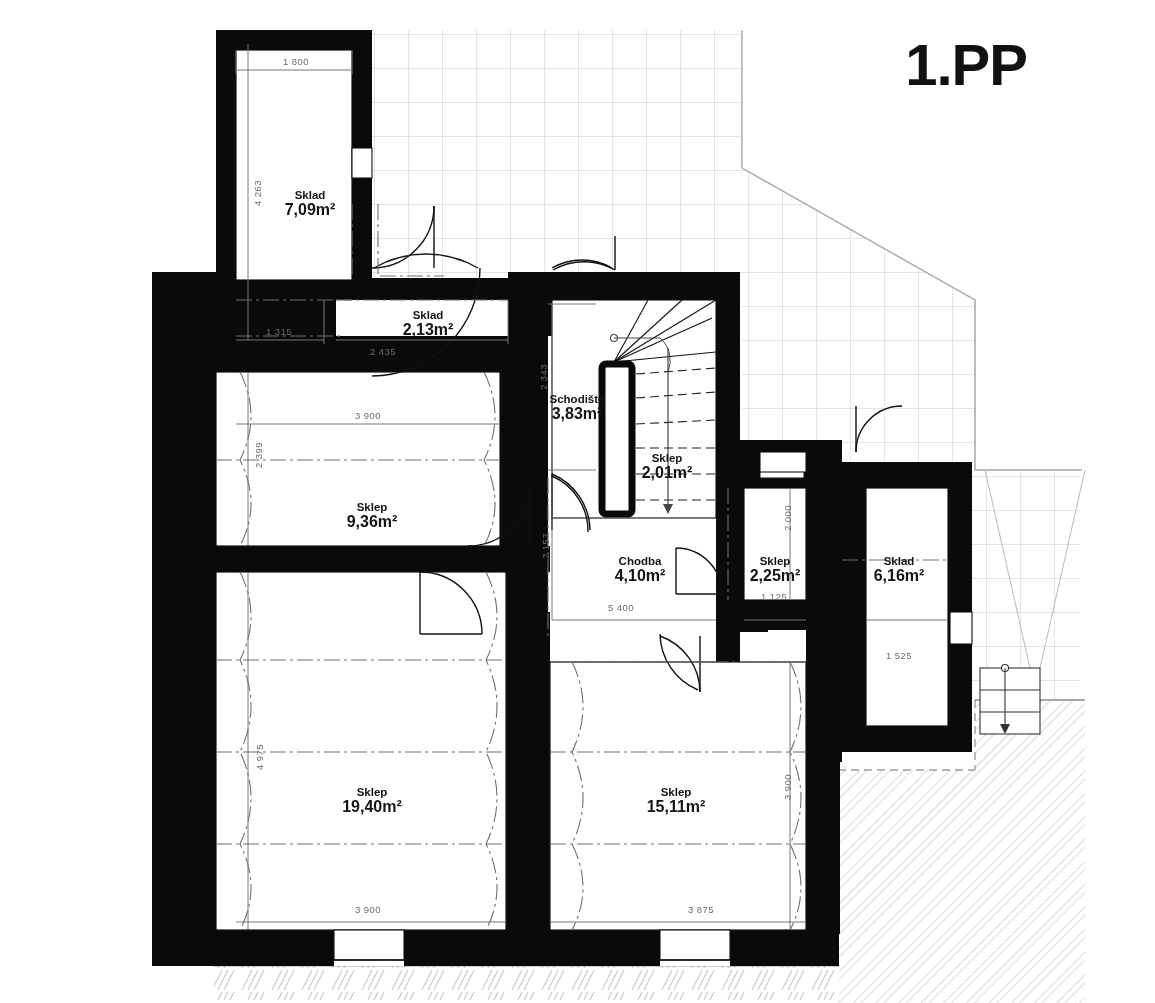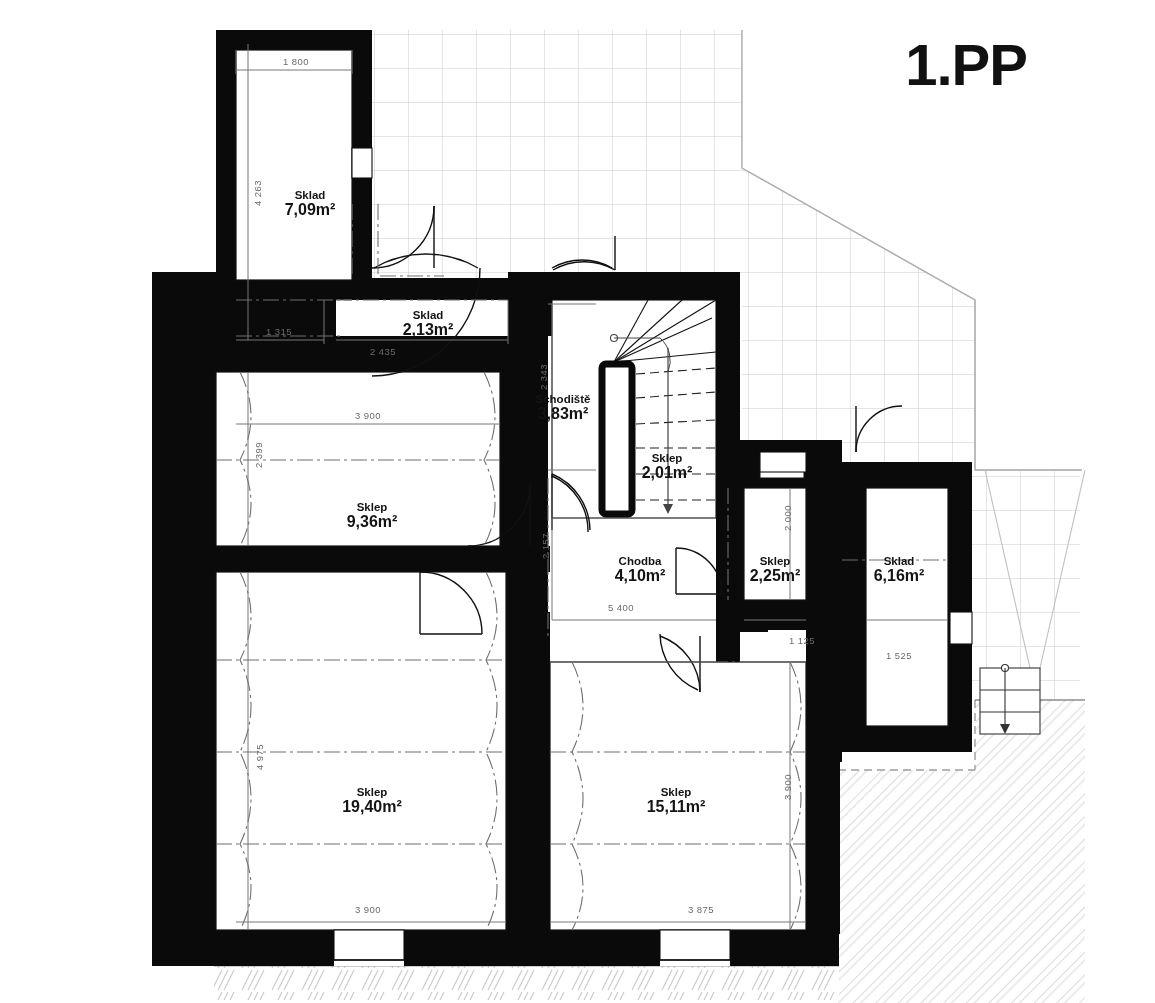--- a/index.html
+++ b/index.html
@@ -322,21 +322,21 @@
 
   <div id="labels">
       <div class="roomlabel" style="left: 310px; top: 202px;">
         <span class="nm">Sklad</span>
         <span class="ar">7,09m²</span>
       </div>
       <div class="roomlabel" style="left: 428px; top: 322px;">
         <span class="nm">Sklad</span>
         <span class="ar">2,13m²</span>
       </div>
-      <div class="roomlabel" style="left: 563px; top: 406px;">
+      <div class="roomlabel" style="left: 577px; top: 406px;">
         <span class="nm">Schodiště</span>
         <span class="ar">3,83m²</span>
       </div>
       <div class="roomlabel" style="left: 667px; top: 465px;">
         <span class="nm">Sklep</span>
         <span class="ar">2,01m²</span>
       </div>
       <div class="roomlabel" style="left: 372px; top: 514px;">
         <span class="nm">Sklep</span>
         <span class="ar">9,36m²</span>
@@ -366,21 +366,21 @@
       <div class="dim" style="left: 296px; top: 61px;">1 800</div>
       <div class="dim v" style="left: 257px; top: 193px;">4 263</div>
       <div class="dim" style="left: 279px; top: 331px;">1 315</div>
       <div class="dim" style="left: 383px; top: 331px; margin-top: 20px;">2 435</div>
       <div class="dim v" style="left: 543px; top: 377px;">2 343</div>
       <div class="dim" style="left: 368px; top: 415px;">3 900</div>
       <div class="dim v" style="left: 258px; top: 455px;">2 399</div>
       <div class="dim v" style="left: 787px; top: 518px;">2 000</div>
       <div class="dim v" style="left: 545px; top: 546px;">2 157</div>
       <div class="dim" style="left: 621px; top: 607px;">5 400</div>
-      <div class="dim" style="left: 774px; top: 640px; margin-left: 28px;">1 125</div>
+      <div class="dim" style="left: 774px; top: 596px;">1 125</div>
       <div class="dim" style="left: 899px; top: 607px; margin-top: 48px;">1 525</div>
       <div class="dim v" style="left: 259px; top: 757px;">4 975</div>
       <div class="dim v" style="left: 787px; top: 787px;">3 900</div>
       <div class="dim" style="left: 368px; top: 909px;">3 900</div>
       <div class="dim" style="left: 677px; top: 909px; margin-left: 24px;">3 875</div>
     </div>
 
 </div>
 
 </body></html>

